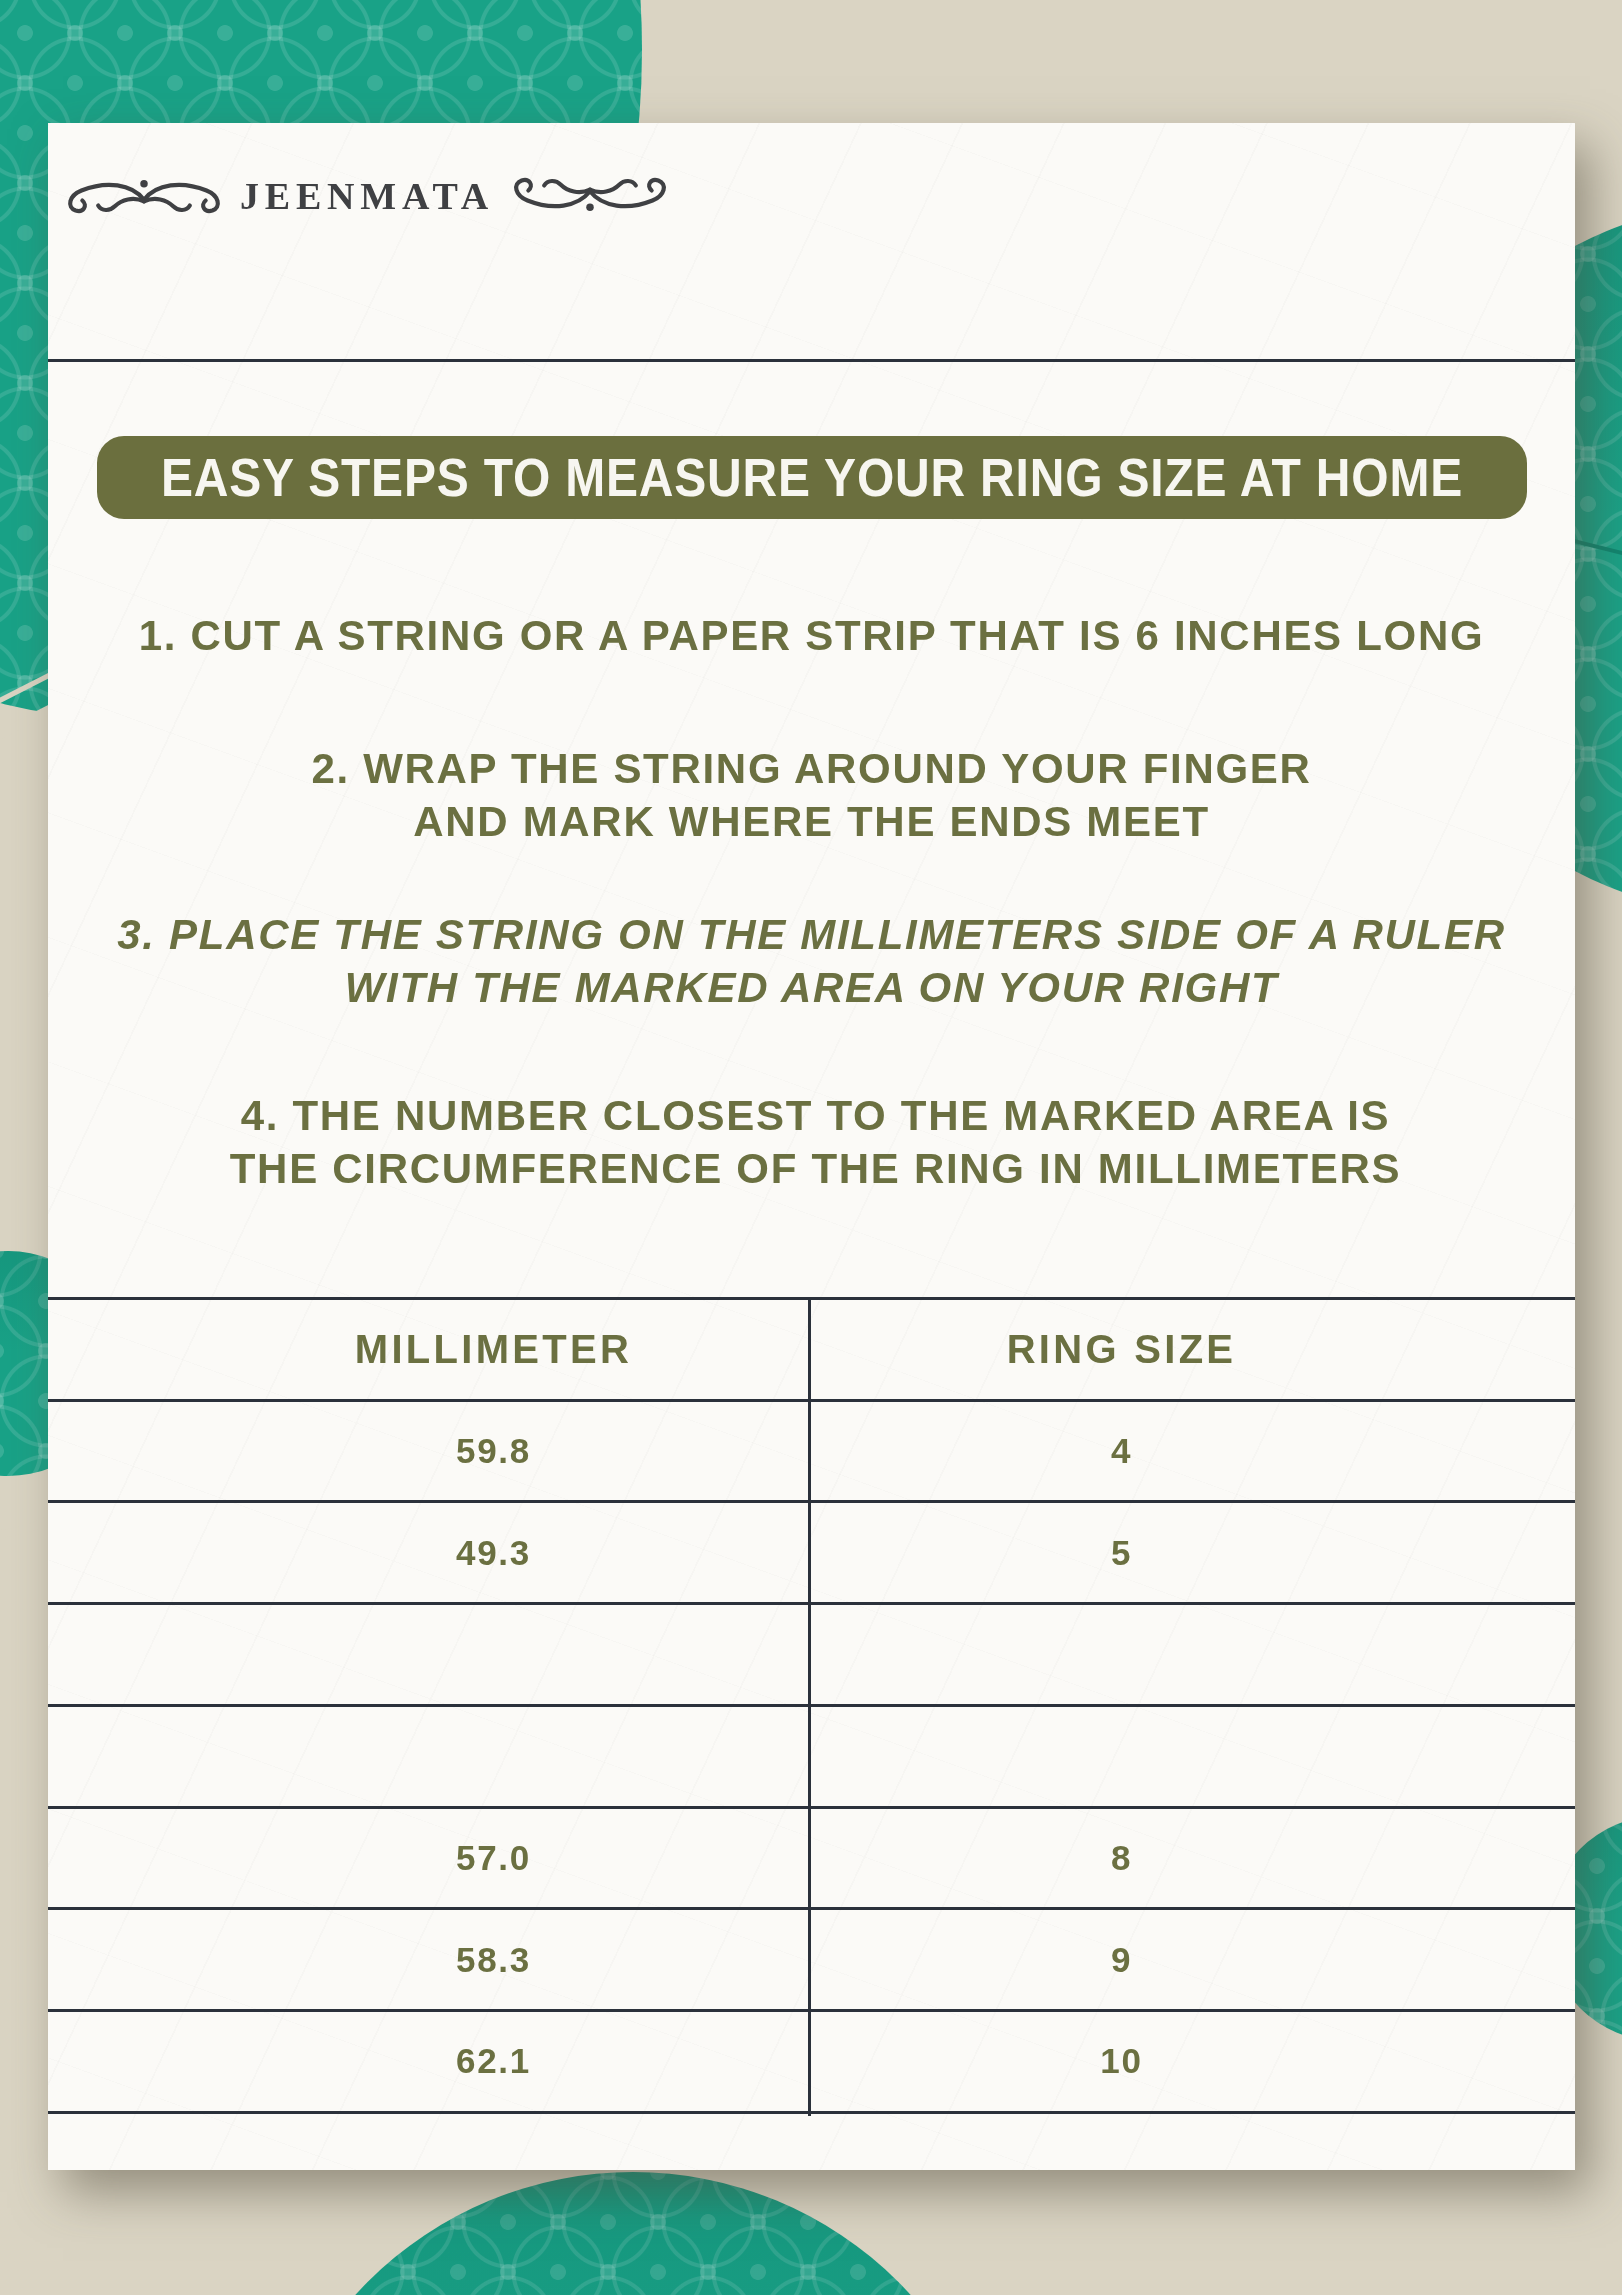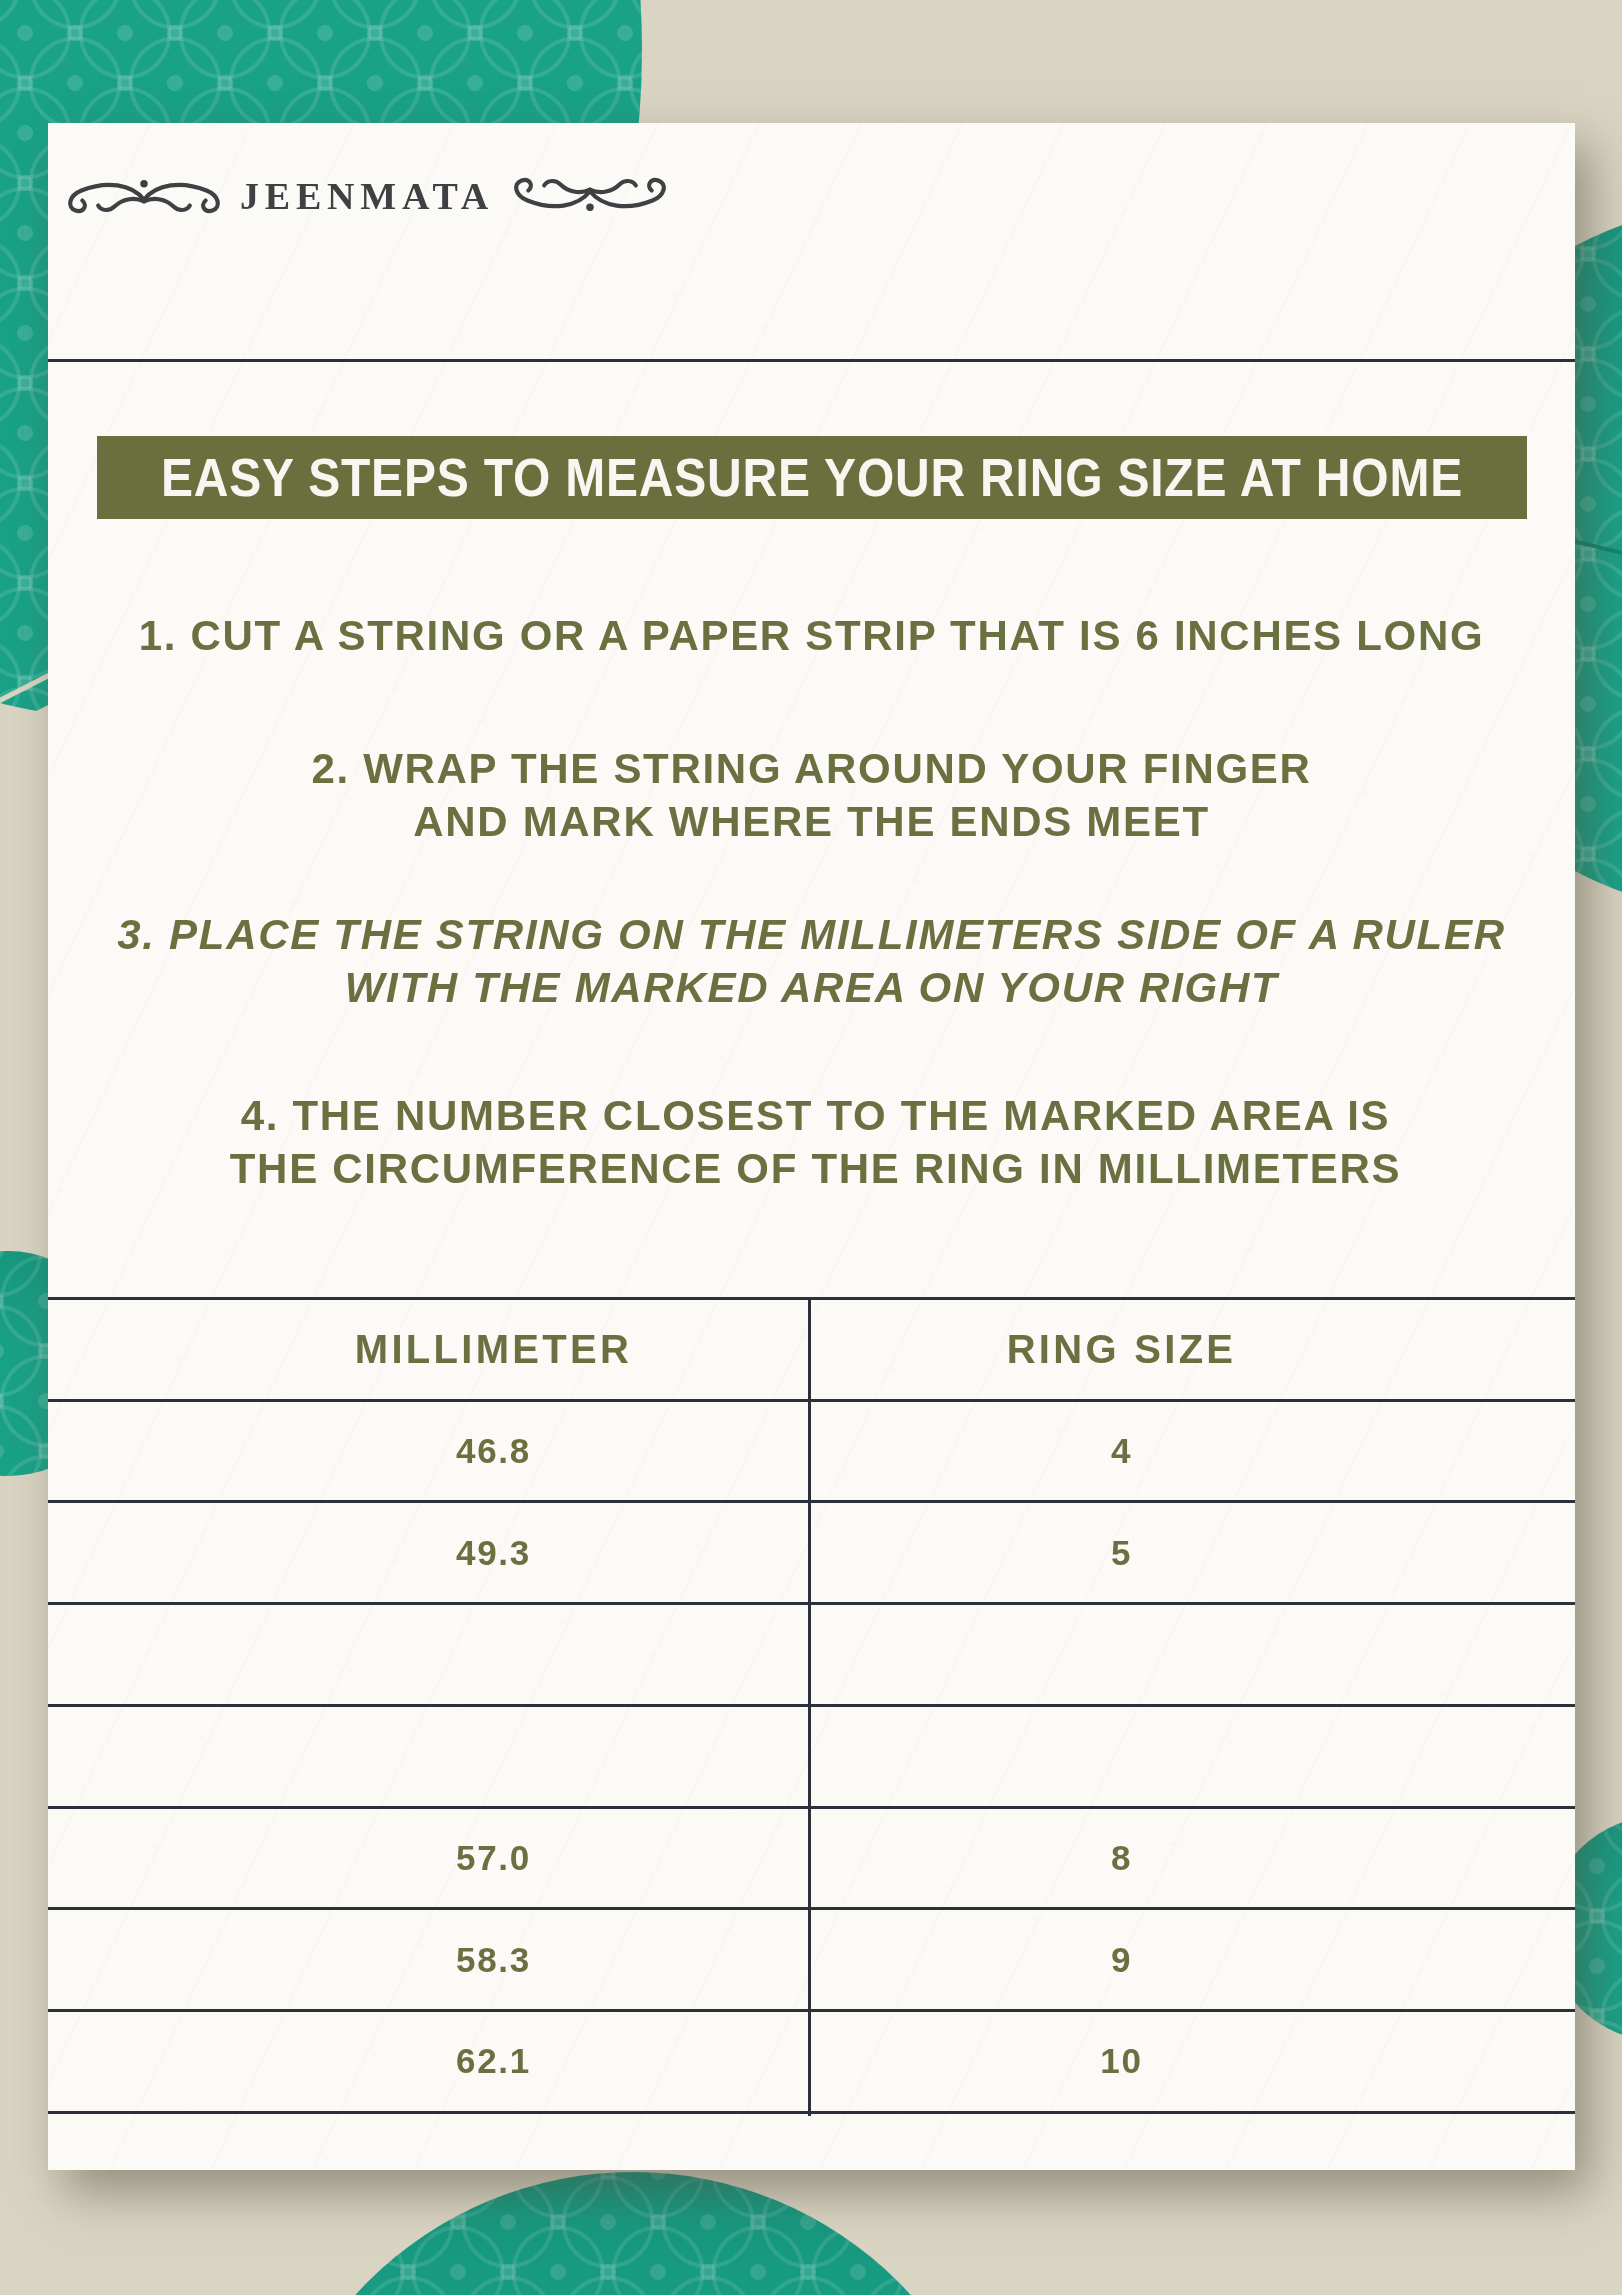--- a/index.html
+++ b/index.html
@@ -58,21 +58,21 @@
     font-size:38px; letter-spacing:5.8px; color:#3f4043; margin:3.3px 0 1.7px 0;
   }
   .flourish { display:block; }
   .flourish.flip { transform:scaleY(-1); }
 
   .top-divider { position:absolute; top:236px; left:0; right:0; height:2.5px; background:#2b313b; }
 
   
   .banner {
     position:absolute; top:313px; left:49px; width:1430px; height:83px;
-    background:#6b6f3e; display:flex; align-items:center; justify-content:center;
+    background:#6b6f3e; display:flex; align-items:center; justify-content:center;border-radius:27px;
   }
   .banner span {
     color:#f7f6f0; font-weight:bold; font-size:48px; letter-spacing:0.8px;
     transform:scaleY(1.12); white-space:nowrap;
   }
 
   
   .step { position:absolute; left:0; right:0; text-align:center; color:#6b7041; font-weight:bold; }
   .step div { font-size:42px; line-height:53px; letter-spacing:1.7px; white-space:nowrap; }
   .step-1 { top:489px; }
@@ -167,21 +167,21 @@
     <div class="hline" style="top:1886px"></div>
     <div class="hline" style="top:1988px"></div>
     <div class="vline"></div>
 
     <div class="trow head" style="top:1177px">
       <div class="cell-mm">MILLIMETER</div>
       <div class="cell-size">RING SIZE</div>
     </div>
 
     <div class="trow" style="top:1279px">
-      <div class="cell-mm">46.8</div>
+      <div class="cell-mm">59.8</div>
       <div class="cell-size">4</div>
     </div>
     <div class="trow" style="top:1381px">
       <div class="cell-mm">49.3</div>
       <div class="cell-size">5</div>
     </div>
     <div class="trow" style="top:1686px">
       <div class="cell-mm">57.0</div>
       <div class="cell-size">8</div>
     </div>

